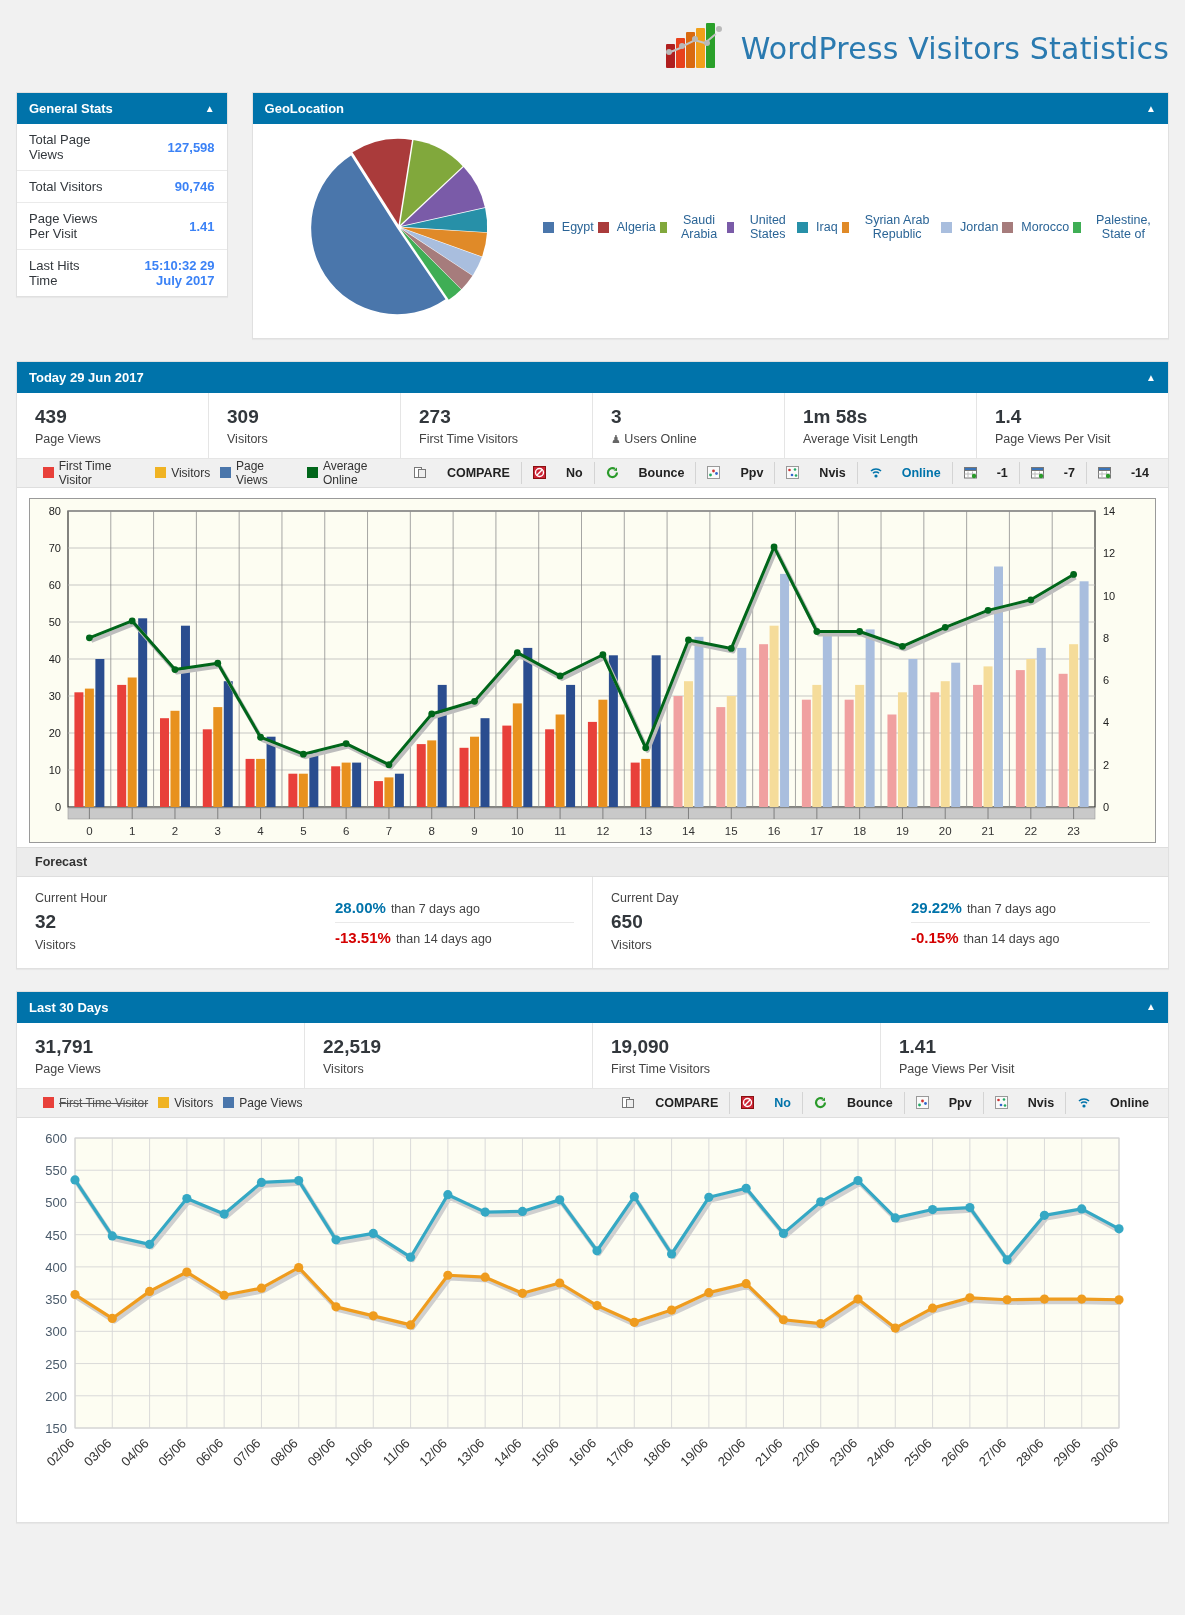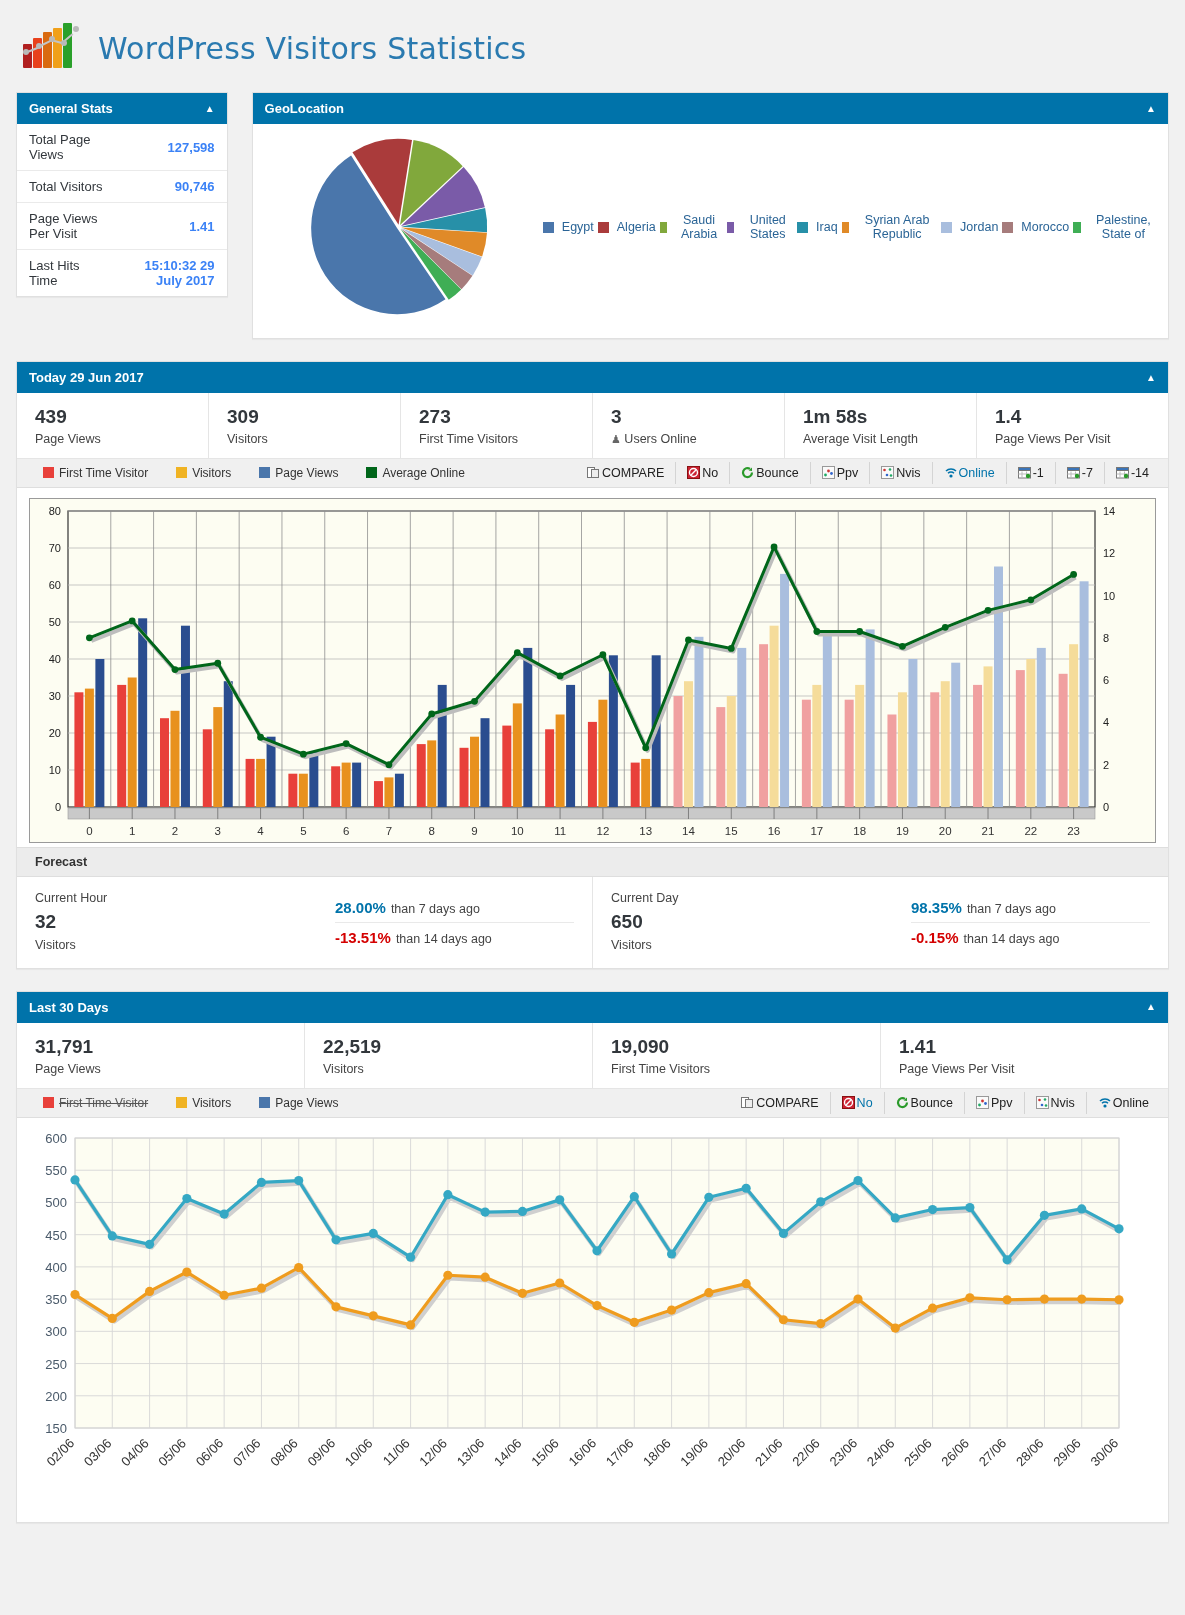--- a/index.html
+++ b/index.html
@@ -7,21 +7,21 @@
   body {
     width:1185px; height:1615px;
     background:#f1f1f1;
     font-family:"Liberation Sans", sans-serif;
     font-size:13px; color:#23282d;
     -webkit-font-smoothing:antialiased;
   }
   .page { padding:14px 16px 0 16px; }
 
   
-  .app-header { display:flex; align-items:center; gap:14px; padding:8px 0 18px 6px; }
+  .app-header { display:flex; align-items:center; gap:14px; padding:8px 0 18px 6px;justify-content:flex-end; }
   .logo-icon { width:62px; height:52px; position:relative; }
   .logo-icon .bar { position:absolute; bottom:6px; width:9px; border-radius:1px; }
   .logo-icon .dot { position:absolute; width:6px; height:6px; border-radius:50%; background:#b9b9b9; }
   .logo-icon .ln { position:absolute; height:2px; background:#c4c4c4; transform-origin:left center; }
   .app-title { font-size:30px; color:#2a7ab0; font-weight:400; letter-spacing:.2px;
                font-family:"DejaVu Sans", sans-serif; }
 
   
   .panel { background:#fff; border:1px solid #e0e0e0; box-shadow:0 1px 1px rgba(0,0,0,.04); }
   .panel-head {
@@ -52,28 +52,28 @@
   .kpis { display:flex; border-bottom:1px solid #e5e5e5; }
   .kpi { flex:1; padding:12px 0 12px 18px; border-right:1px solid #e5e5e5; }
   .kpi:last-child { border-right:none; }
   .kpi .num { font-size:19px; font-weight:bold; color:#32373c; line-height:1.25; }
   .kpi .lbl { font-size:12.5px; color:#444; margin-top:3px; }
 
   .toolbar {
     display:flex; align-items:center; justify-content:space-between;
     background:#f0f0f0; border-bottom:1px solid #dedede; padding:4px 8px; height:29px;
   }
-  .tb-legend { display:flex; align-items:center; gap:28px; padding-left:18px; }
+  .tb-legend { display:flex; align-items:center; gap:10px; padding-left:18px; }
   .tb-legend .li { display:flex; align-items:center; gap:5px; font-size:12px; color:#333; }
   .tb-legend .li.off span.txt { text-decoration:line-through; color:#555; }
   .tb-legend .sw { width:11px; height:11px; display:inline-block; }
   .tb-btns { display:flex; align-items:center; }
   .tb-btn {
-    display:flex; align-items:center; gap:2px; padding:0 11px; height:22px;
-    font-size:12.5px; font-weight:normal; color:#222; border-left:1px solid #d4d4d4;
+    display:flex; align-items:center; gap:20px; padding:0 11px; height:22px;
+    font-size:12.5px; font-weight:bold; color:#222; border-left:1px solid #d4d4d4;
     white-space:nowrap;
   }
   .tb-btn:first-child { border-left:none; }
   .tb-btn.active { color:#0073aa; }
   .mini-ico { width:13px; height:13px; display:inline-block; position:relative; }
 
   
   .chart-wrap { padding:10px 12px 4px 12px; background:#fff; }
   .chart-box { position:relative; background:#fdfdf2; border:1px solid #9a9a9a; }
 
@@ -566,21 +566,21 @@
             <div class="fc-line"><span class="fc-pct neg">-13.51%</span><span>than 14 days ago</span></div>
           </div>
         </div>
         <div class="fc-col">
           <div class="fc-left">
             <div class="fc-ttl">Current Day</div>
             <div class="fc-num">650</div>
             <div class="fc-sub">Visitors</div>
           </div>
           <div class="fc-right">
-            <div class="fc-line"><span class="fc-pct pos">98.35%</span><span>than 7 days ago</span></div>
+            <div class="fc-line"><span class="fc-pct pos">29.22%</span><span>than 7 days ago</span></div>
             <div class="fc-line"><span class="fc-pct neg">-0.15%</span><span>than 14 days ago</span></div>
           </div>
         </div>
       </div>
   </div>
 
   <div class="panel panel-wide">
     <div class="panel-head">
       <span>Last 30 Days</span>
       <span class="caret">▲</span>

